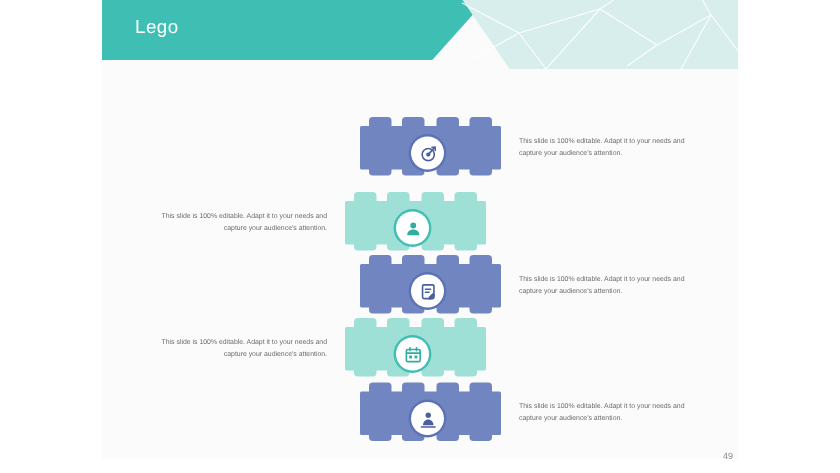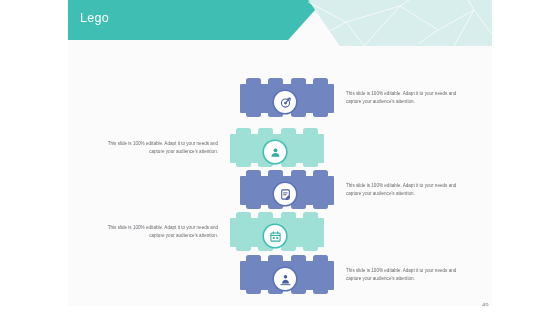--- a/index.html
+++ b/index.html
@@ -52,21 +52,21 @@
   #header-pattern {
     position: absolute;
     left: 200px;
     top: 0;
     width: 224px;
     height: 46px;
     pointer-events: none;
   }
   #header-title {
     position: absolute;
-    left: 12px;
+    left: 22px;
     top: 11px;
     font-size: 12.5px;
     color: #ffffff;
     letter-spacing: 0.3px;
   }
 
   
   .row {
     position: absolute;
     width: 424px;

